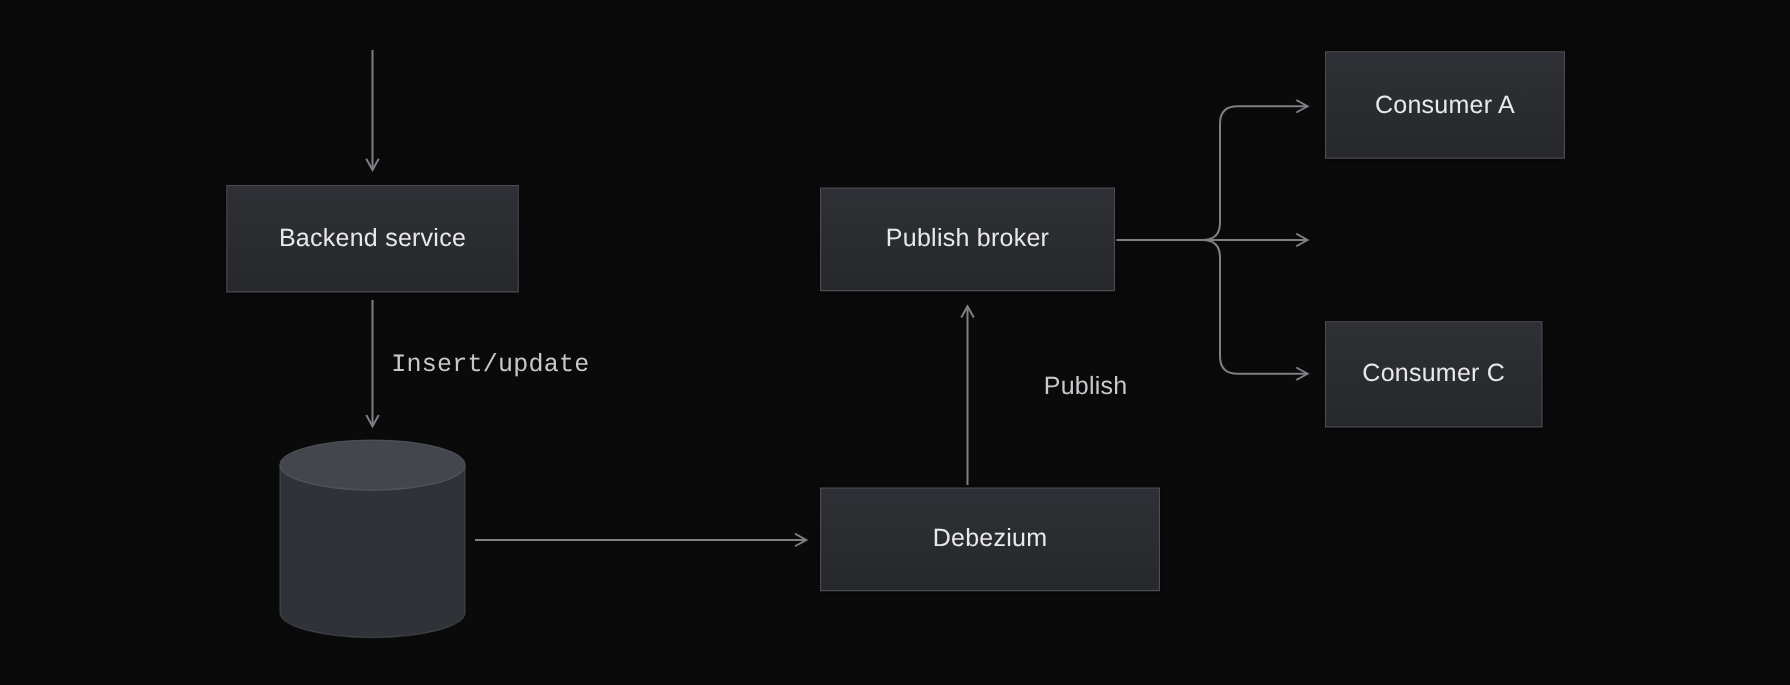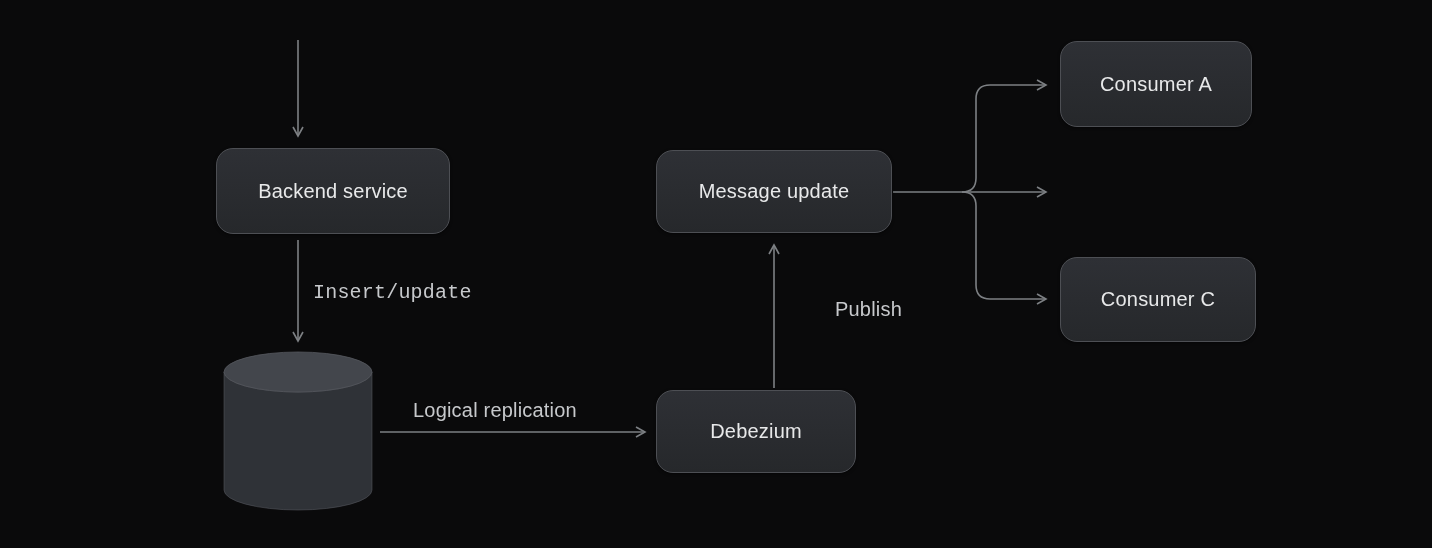--- a/index.html
+++ b/index.html
@@ -49,32 +49,32 @@
     stroke-width: 1;
     stroke-opacity: 0.8;
   }
   .node {
     position: absolute;
     display: flex;
     align-items: center;
     justify-content: center;
     background: linear-gradient(180deg, var(--node-fill-top), var(--node-fill-bottom));
     border: 1px solid var(--node-border);
-    border-radius: 17px;
+    border-radius: 0;
     color: var(--node-text);
     font-size: 20px;
     letter-spacing: 0.2px;
     box-shadow: 0 1px 3px rgba(0,0,0,0.5);
   }
-  .node-backend  { left: 181px;  top: 148px; width: 234px; height: 86px; margin-left: 35px; }
+  .node-backend  { left: 181px;  top: 148px; width: 234px; height: 86px; }
   .node-broker   { left: 656px;  top: 150px; width: 236px; height: 83px; }
-  .node-debezium { left: 656px;  top: 390px; width: 200px; height: 83px; }
+  .node-debezium { left: 656px;  top: 390px; width: 272px; height: 83px; }
   .node-consumer-a { left: 1060px; top: 41px;  width: 192px; height: 86px; }
   .node-consumer-b { left: 1060px; top: 149px; width: 192px; height: 85px; }
-  .node-consumer-c { left: 1060px; top: 257px; width: 196px; height: 85px; }
+  .node-consumer-c { left: 1060px; top: 257px; width: 174px; height: 85px; }
   .edge-label {
     position: absolute;
     color: var(--edge-label);
     font-size: 20px;
     letter-spacing: 0.2px;
     white-space: nowrap;
   }
   .label-insert-update { left: 313px; top: 281px; font-family: Liberation Mono, monospace; }
   .label-logical-replication { left: 413px; top: 399px; }
   .label-publish { left: 787px; top: 298px; margin-left: 48px; }
@@ -107,35 +107,34 @@
     <path class="edge-line" d="M893 192 H1046" marker-end="url(#arrowhead)"></path>
     <path class="edge-line" d="M962 192 Q976 192 976 178 V99 Q976 85 990 85 H1046" marker-end="url(#arrowhead)"></path>
     <path class="edge-line" d="M962 192 Q976 192 976 206 V285 Q976 299 990 299 H1046" marker-end="url(#arrowhead)"></path>
   </svg>
 
   <div class="node node-backend">
     <span>Backend service</span>
   </div>
 
   <div class="node node-broker">
-    <span>Message update</span>
+    <span>Publish broker</span>
   </div>
 
   <div class="node node-debezium">
     <span>Debezium</span>
   </div>
 
   <div class="node node-consumer-a">
     <span>Consumer A</span>
   </div>
 
 
   <div class="node node-consumer-c">
     <span>Consumer C</span>
   </div>
 
   <div class="edge-label label-insert-update">Insert/update</div>
 
-  <div class="edge-label label-logical-replication">Logical replication</div>
 
   <div class="edge-label label-publish">Publish</div>
 
 </div>
 
 </body></html>

